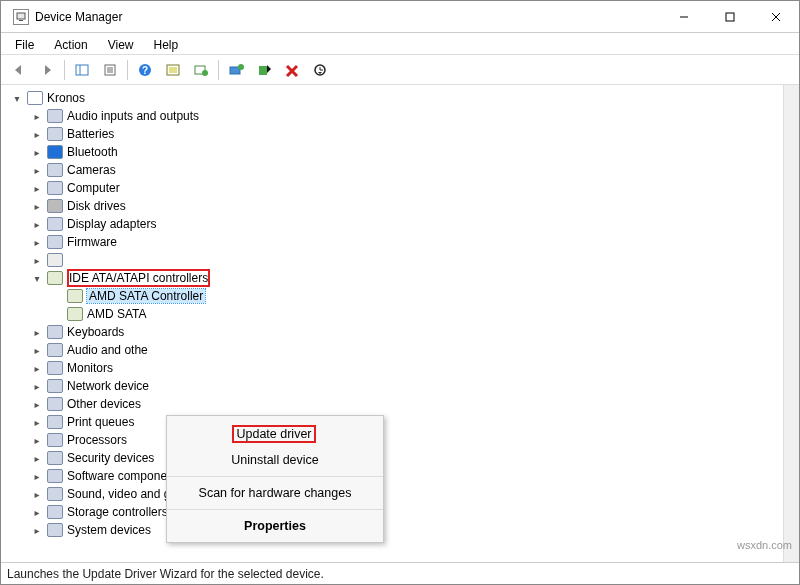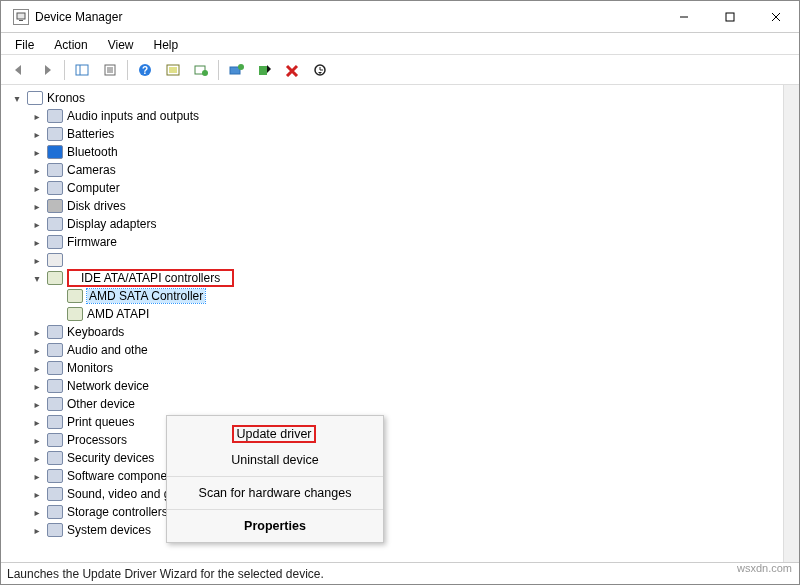--- a/index.html
+++ b/index.html
@@ -40,38 +40,38 @@
     .node { display:flex; align-items:center; height: 18px; gap: 4px; white-space: nowrap; }
     .twisty { width: 12px; text-align:center; color:#555; font-size:10px; cursor: default; }
     .dev-icon { width: 16px; height: 14px; display:inline-block; background: #cfd7e6; border:1px solid #7a8aa8; border-radius:2px; flex-shrink:0; }
     .dev-icon.bt { background:#1e6fd6; }
     .dev-icon.disk { background:#bbb; }
     .dev-icon.hid { background:#ececec; }
     .dev-icon.ide { background:#e5ecd4; border-color:#7b936a; }
     .dev-icon.root { background:#fff; }
     .label { }
     .selected { background:#cce8ff; outline:1px dotted #3399ff; padding: 0 2px; }
-    .hl { border: 2px solid #e02020; padding: 0 12px; }
+    .hl { border: 2px solid #e02020; padding: 0 0; }
     .context-menu {
       position: absolute;
       left: 165px; top: 330px;
       width: 218px;
       background: #f7f7f7;
       border: 1px solid #c8c8c8;
       box-shadow: 2px 2px 5px rgba(0,0,0,0.25);
       padding: 4px 0;
       z-index: 10;
       text-align: center;
     }
     .context-menu .mitem { padding: 5px 16px; font-size: 12.5px; }
     .context-menu .msep { height:1px; background:#ddd; margin:4px 0; }
     .context-menu .mitem.bold { font-weight: bold; }
     .hl-menu { border: 2px solid #e02020; display:inline-block; margin-left:-2px; padding:0 2px; }
     .statusbar { height: 22px; border-top:1px solid #ccc; padding: 5px 6px; display:flex; align-items:center; font-size:12px; color:#222; }
-    .watermark { position:absolute; bottom:11px; right:8px; font-size:11px; color:#999; }
+    .watermark { position:absolute; bottom:34px; right:8px; font-size:11px; color:#999; }
     .scroll-track { position:absolute; right:1px; top:85px; bottom:23px; width:16px; background:#f0f0f0; border-left:1px solid #ddd; }
     svg { display:block; }
   </style>
 </head>
 <body>
 
 <div class="window">
 
   <div class="titlebar">
     <span class="app-icon">
@@ -264,21 +264,21 @@
                     <div class="node">
                       <span class="twisty">&nbsp;</span>
                       <span class="dev-icon ide"></span>
                       <span class="label selected">AMD SATA Controller</span>
                     </div>
                   </li>
                 <li>
                     <div class="node">
                       <span class="twisty">&nbsp;</span>
                       <span class="dev-icon ide"></span>
-                      <span class="label">AMD ATAPI</span>
+                      <span class="label">AMD SATA</span>
                     </div>
                   </li>
               </ul>
             </li>
             <li>
                 <div class="node">
                   <span class="twisty">▸</span>
                   <span class="dev-icon"></span>
                   <span class="label">Keyboards</span>
                 </div>
@@ -301,21 +301,21 @@
                 <div class="node">
                   <span class="twisty">▸</span>
                   <span class="dev-icon"></span>
                   <span class="label">Network device</span>
                 </div>
               </li>
             <li>
                 <div class="node">
                   <span class="twisty">▸</span>
                   <span class="dev-icon"></span>
-                  <span class="label">Other device</span>
+                  <span class="label">Other devices</span>
                 </div>
               </li>
             <li>
                 <div class="node">
                   <span class="twisty">▸</span>
                   <span class="dev-icon"></span>
                   <span class="label">Print queues</span>
                 </div>
               </li>
             <li>

